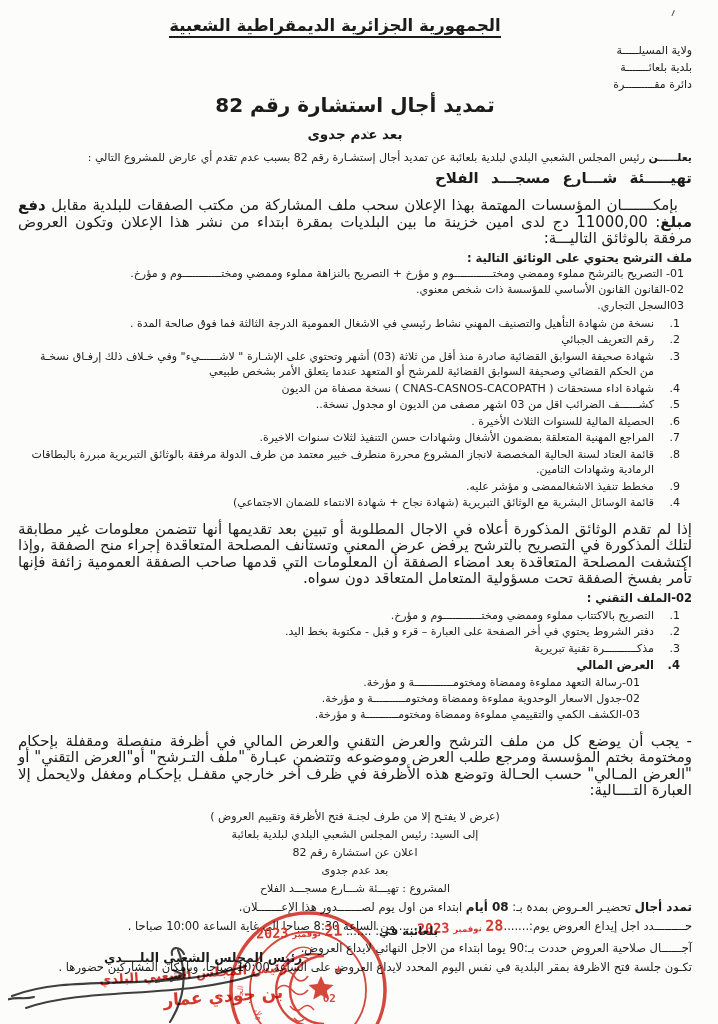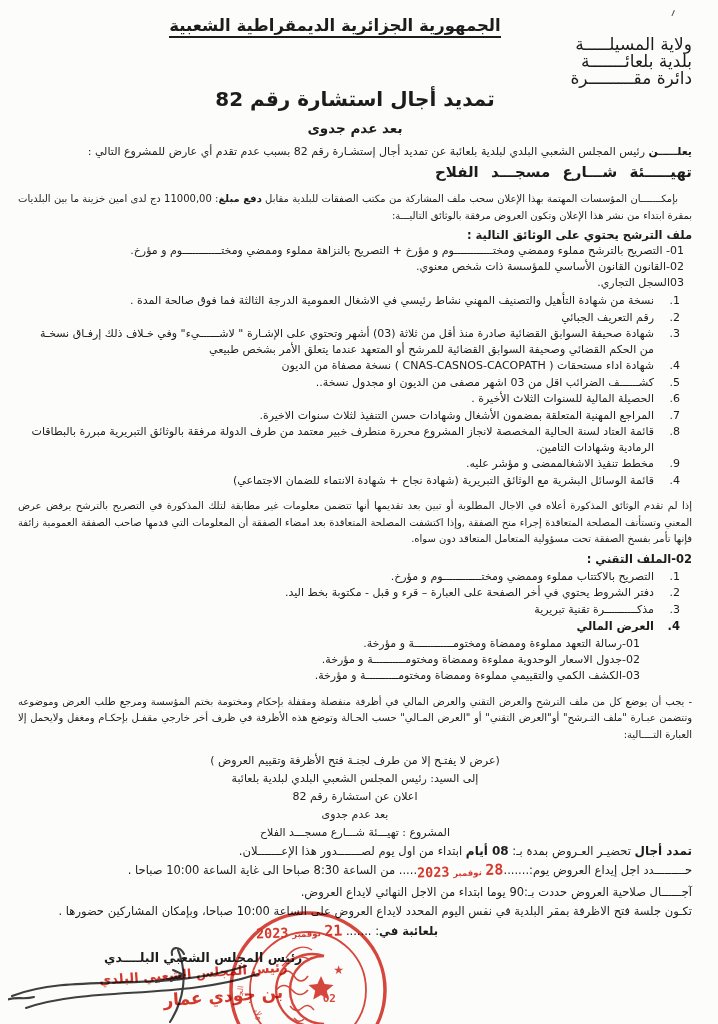--- a/index.html
+++ b/index.html
@@ -6,26 +6,26 @@
   .page{
     position:relative; width:718px; height:1024px; margin:0 auto;
     background:#fcfcfb; overflow:hidden; direction:rtl;
     font-family:"DejaVu Sans", sans-serif; color:#1c1c1c;
   }
   .inner{padding:0 26px 0 18px;}
   .corner-mark{position:absolute; left:670px; top:6px; font-size:11px; color:#555;}
   .ink-speck{position:absolute; left:364px; top:130px; font-size:12px; color:#666; transform:rotate(18deg);}
   .republic{margin:16px 40px 0 0; text-align:center; font-weight:bold; font-size:16.5px;}
   .republic span{border-bottom:2px solid #1c1c1c; padding-bottom:1px;}
-  .admin{margin-top:1px; font-size:17px; line-height:17px; text-align:right;}
+  .admin{margin-top:7px; font-size:11px; line-height:17px; text-align:right;}
   .main-title{text-align:center; font-weight:bold; font-size:20px;}
   .subtitle{margin-top:9px; text-align:center; font-weight:bold; font-size:13.5px;}
   .announce{margin-top:8px; font-size:11px; line-height:16px;}
   .project-title{margin-top:3px; text-align:right; font-weight:bold; font-size:15px; word-spacing:7px;}
-  .par{margin-top:10px; font-size:10px; line-height:16.5px; text-align:justify;}
+  .par{margin-top:10px; font-size:15px; line-height:16.5px; text-align:justify;}
   .par.indent{text-indent:14px;}
   .sec-heading{margin-top:3px; font-size:11.5px; font-weight:bold; line-height:16px;}
   .prelist .line{font-size:11px; line-height:16px; padding-right:8px;}
   .num-list{padding-right:12px; margin-top:2px;}
   .num-item{display:flex; font-size:11px; line-height:15.5px; margin-bottom:1px;}
   .num-item .num{flex:0 0 26px;}
   .num-item .txt{flex:1; padding-left:6px;}
   .num-item.bold{font-weight:bold; font-size:11.5px;}
   .fin-list .line{font-size:11px; line-height:16px; padding-right:52px;}
   .center-block{margin-top:9px; text-align:center; font-size:11px; line-height:18px;}

